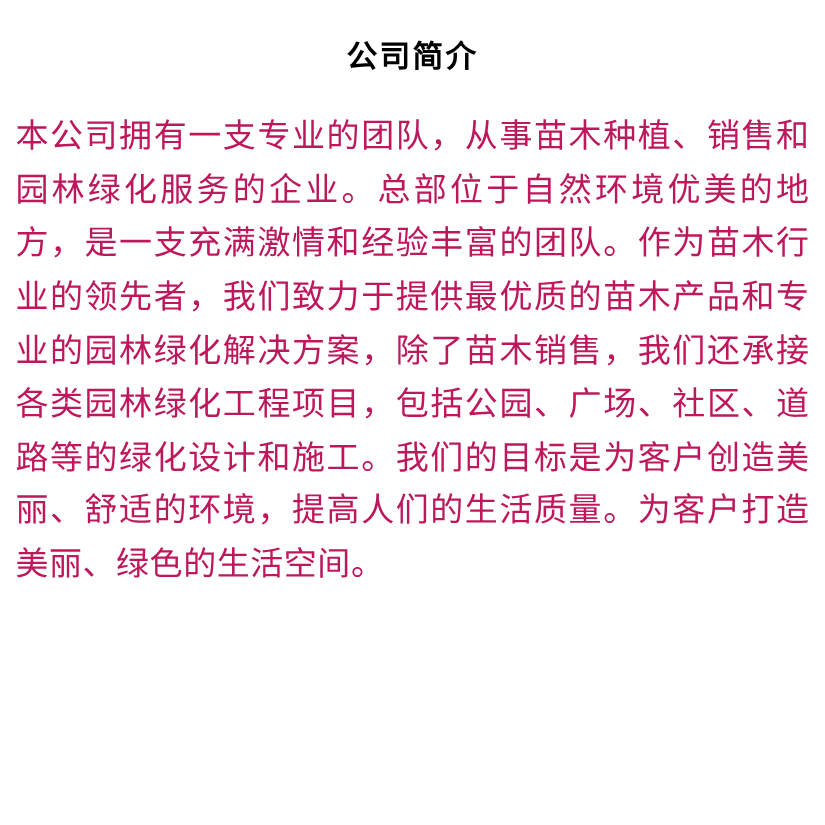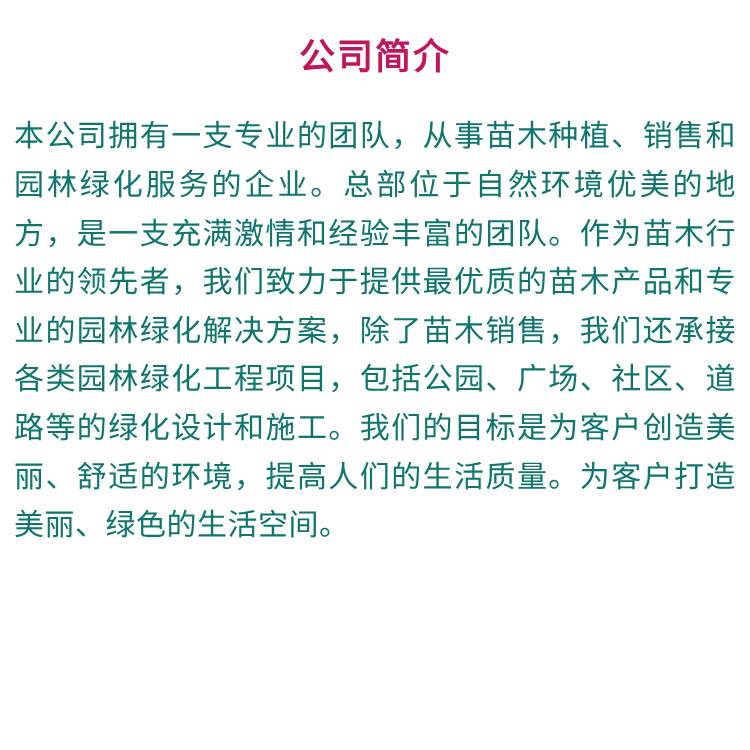--- a/index.html
+++ b/index.html
@@ -16,31 +16,31 @@
   .page {
     width: 750px;
     height: 750px;
     box-sizing: border-box;
     padding: 18px 12px 0 12px;
     background: #ffffff;
     position: relative;
   }
   .doc-title {
     text-align: center;
-    font-size: 36px;
+    font-size: 28px;
     font-weight: bold;
-    color: #be185d;
+    color: #000000;
     letter-spacing: 2px;
     line-height: 1.4;
     margin: 14px 0 26px 0;
     font-family: "Liberation Sans", "DejaVu Sans", sans-serif;
   }
   .doc-body {
     font-size: 30px;
-    color: #0f766e;
+    color: #be185d;
     line-height: 1.62;
     text-align: justify;
     text-justify: inter-ideograph;
     letter-spacing: 0.5px;
     padding: 0 2px;
     font-family: "Liberation Sans", "DejaVu Sans", sans-serif;
     font-weight: 500;
   }
 </style>
 </head>

